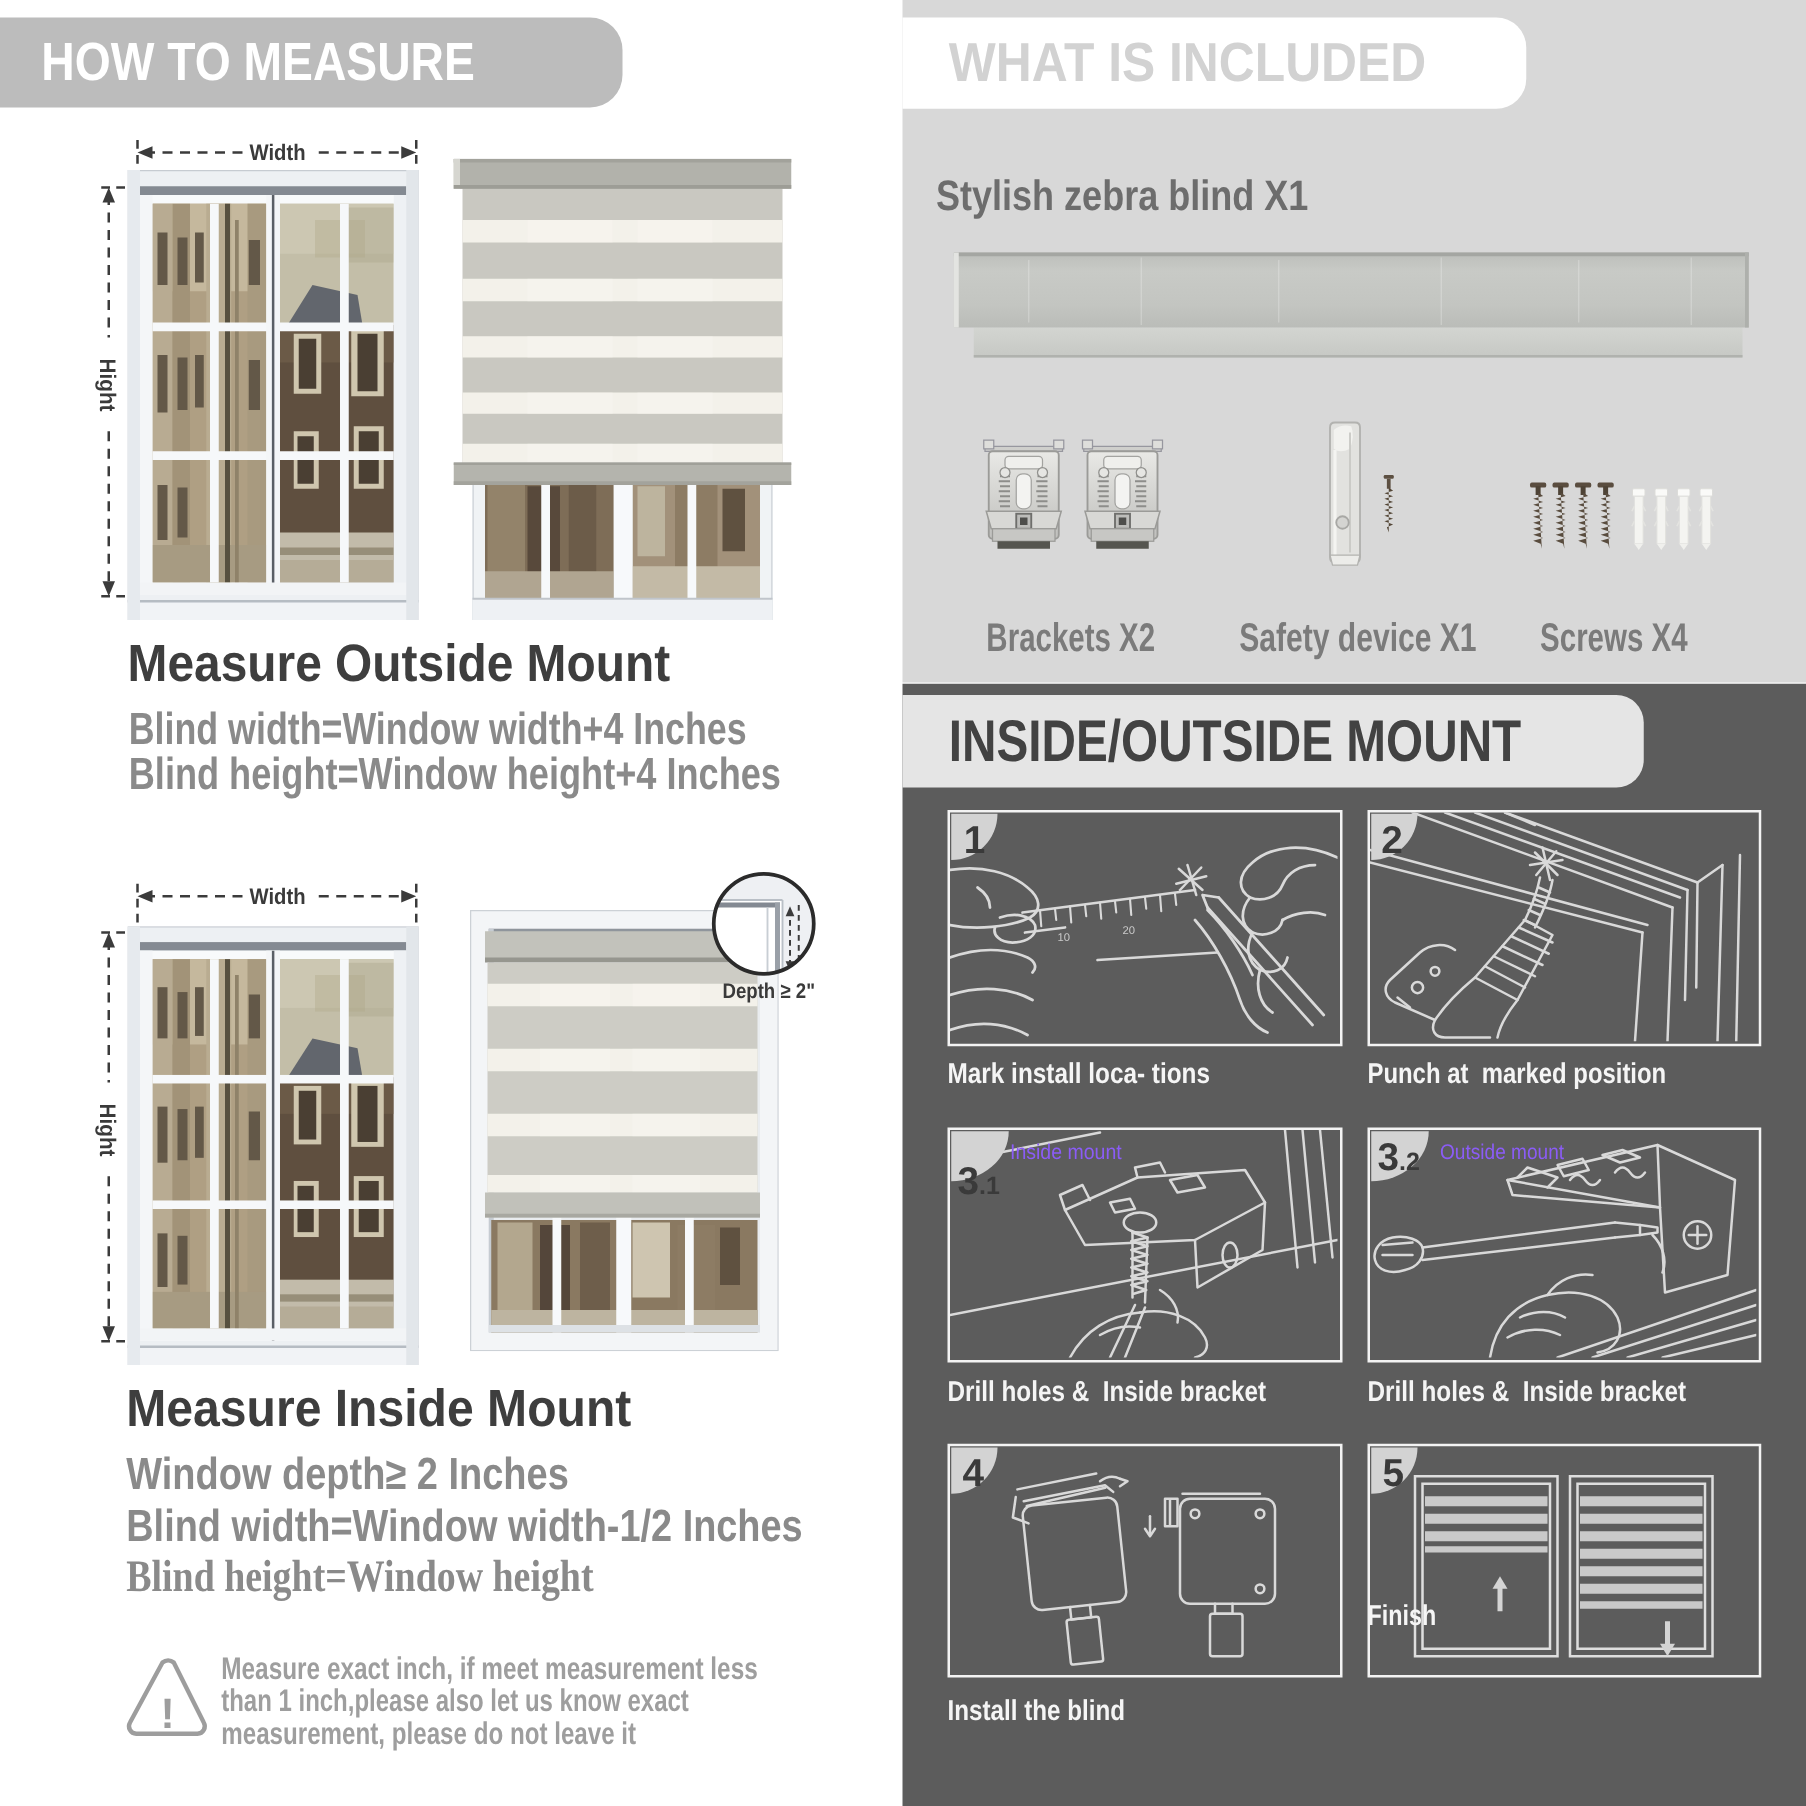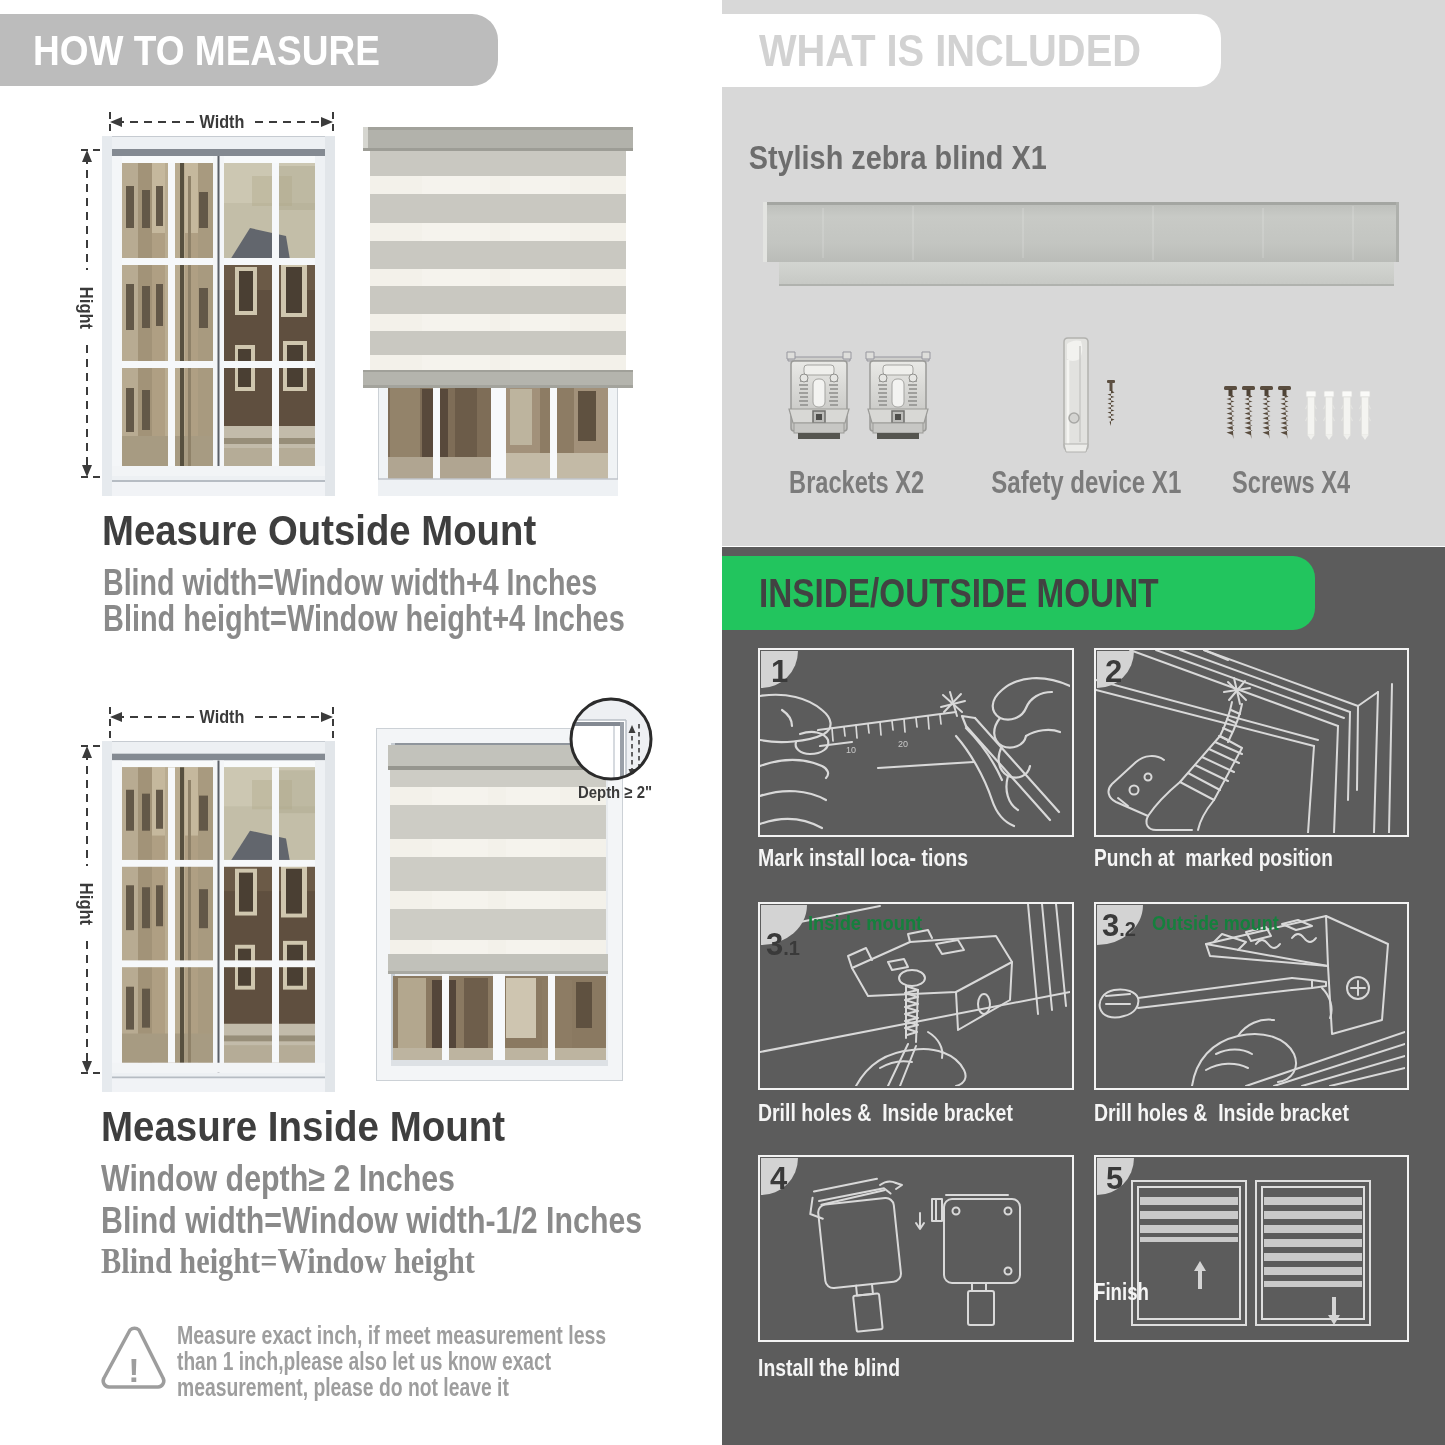--- a/index.html
+++ b/index.html
@@ -14,30 +14,30 @@
   .h2{font-weight:bold;font-size:42px;color:#3e3e3e;}
   .sub{font-weight:bold;font-size:36px;color:#8a8a8a;}
   .dim{font-weight:bold;font-size:17px;color:#3a3a3a;}
   .warntxt{font-weight:bold;font-size:25px;color:#9e9e9e;line-height:25.8px;}
   .rpanel{left:722px;top:0;width:723px;height:546px;background:#d8d8d8;}
   .wbox1{left:722px;top:14px;width:499px;height:73px;background:#fff;
          border-radius:0 24px 24px 0;color:#d2d2d2;font-weight:bold;font-size:44px;
          line-height:73px;padding-left:37px;box-sizing:border-box;}
   .stylish{left:722px;top:138px;width:797px;text-align:left;font-weight:bold;
            font-size:34px;color:#6d6d6d;}
-  .cap{font-weight:bold;font-size:32px;color:#7b7b7b;text-align:center;}
+  .cap{font-weight:bold;font-size:32px;color:#7b7b7b;text-align:center;margin-top:28px;}
   .dpanel{left:722px;top:547px;width:723px;height:898px;background:#5c5c5c;}
-  .wbox2{left:722px;top:556px;width:593px;height:74px;background:#22c55e;
-         border-radius:0 22px 22px 0;color:#424242;font-weight:bold;font-size:41px;
+  .wbox2{left:722px;top:556px;width:593px;height:74px;background:#e5e5e5;
+         border-radius:0 22px 22px 0;color:#424242;font-weight:bold;font-size:47px;
          line-height:74px;padding-left:37px;box-sizing:border-box;}
   .panel{position:absolute;border:2px solid #f3f3f3;box-sizing:border-box;}
   .pcap{position:absolute;color:#f5f5f5;font-weight:bold;font-size:23px;}
   .bub{position:absolute;background:#d3d3d3;border-radius:0 0 100% 0;}
   .bubnum{position:absolute;color:#3a3a3a;font-weight:bold;font-size:31px;line-height:31px;}
-  .plabel{position:absolute;color:#15803d;font-weight:bold;font-size:20px;}
+  .plabel{position:absolute;color:#8b5cf6;font-weight:normal;font-size:17px;}
 </style>
 </head>
 <body>
 
 <div class="abs hdr1"><span class="t" id="m1" style="--sx:0.861">HOW TO MEASURE</span></div>
 
 <svg class="abs" style="left:70px;top:105px;" width="290" height="60" viewBox="0 0 290 60">
   <g stroke="#3b3b3b" stroke-width="2" fill="none">
     <line x1="40" y1="7" x2="40" y2="50" stroke-dasharray="7 5"></line>
     <line x1="263" y1="7" x2="263" y2="50" stroke-dasharray="7 5"></line>

